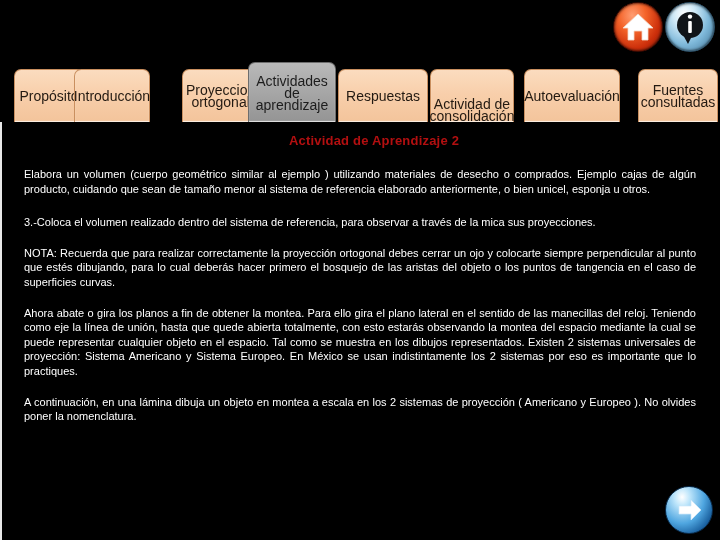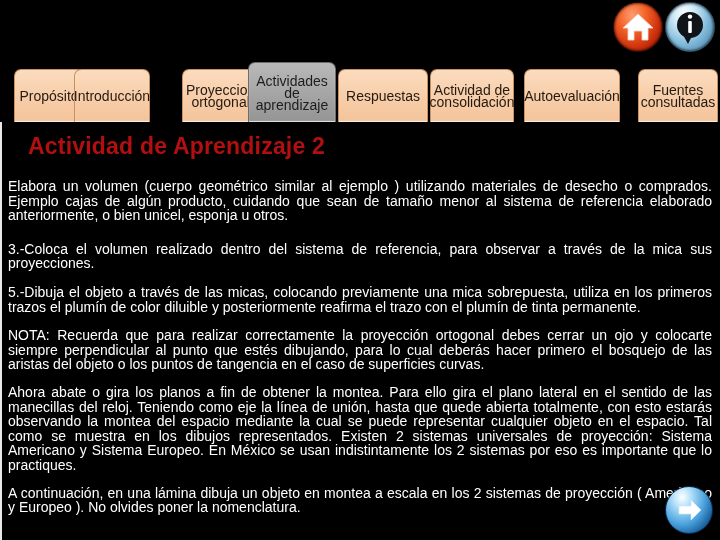--- a/index.html
+++ b/index.html
@@ -94,30 +94,31 @@
     top: 122px;
     width: 720px;
     height: 418px;
     background: #000000;
     border-left: 2px solid #e8e8e8;
     box-sizing: border-box;
     overflow: hidden;
   }
   .page-title {
     margin: 11px 0 0 0;
+    text-align: center;
     color: #b30f10;
-    font-size: 23px;
+    font-size: 13px;
     font-weight: bold;
     letter-spacing: .2px;
     padding-left: 26px;
   }
   .body-text {
-    margin: 0;
+    margin: 16px;
     padding: 0 8px 0 6px;
-    font-size: 14px;
+    font-size: 11px;
     line-height: 14.6px;
     text-align: justify;
     color: #ffffff;
   }
   .p-gap-lg { margin-top: 19px; }
   .p-gap-md { margin-top: 14px; }
   .p-gap-sm { margin-top: 13px; }
 
   
   .next-btn {
@@ -168,38 +169,37 @@
     </div>
     <div class="tab" style="left: 154px; width: 92px; margin-left: 28px;">
       <span class="lbl">Proyecciones<br>ortogonales</span>
     </div>
     <div class="tab active" style="left: 248px; width: 88px;">
       <span class="lbl">Actividades<br>de<br>aprendizaje</span>
     </div>
     <div class="tab" style="left: 338px; width: 90px;">
       <span class="lbl">Respuestas</span>
     </div>
-    <div class="tab" style="left: 430px; width: 84px;">
+    <div class="tab" style="left: 430px; width: 84px; align-items: flex-end;">
       <span class="lbl">Actividad de<br>consolidación</span>
     </div>
     <div class="tab" style="left: 524px; width: 96px;">
       <span class="lbl">Autoevaluación</span>
     </div>
     <div class="tab" style="left: 638px; width: 80px;">
       <span class="lbl">Fuentes<br>consultadas</span>
     </div>
   </div>
 
 <div class="content">
 
   <div class="page-title">Actividad de Aprendizaje 2</div>
 
   <p class="body-text p-gap-lg">Elabora un volumen (cuerpo geométrico similar al ejemplo ) utilizando materiales de desecho o comprados. Ejemplo cajas de algún producto, cuidando que sean de tamaño menor al sistema de referencia elaborado anteriormente, o bien   unicel, esponja u otros.</p>
   <p class="body-text p-gap-lg">3.-Coloca el volumen realizado dentro del sistema de referencia, para observar a través de la mica sus proyecciones.</p>
-  <p class="body-text p-gap-md">5.-Dibuja el objeto a través de las micas, colocando previamente una mica sobrepuesta, utiliza en los primeros trazos el plumín de color diluible y posteriormente reafirma el trazo con el plumín de tinta permanente.</p>
   <p class="body-text p-gap-md">NOTA: Recuerda que para realizar correctamente la proyección ortogonal debes cerrar un ojo y colocarte siempre perpendicular al punto que estés dibujando, para lo cual deberás hacer primero el bosquejo de las aristas del objeto  o los puntos de tangencia en el caso de superficies curvas.</p>
   <p class="body-text p-gap-sm">Ahora abate o gira los planos a fin  de obtener la montea. Para ello gira el plano lateral en el sentido de las manecillas del reloj. Teniendo como eje la línea de unión, hasta que quede abierta totalmente, con esto estarás observando la montea del espacio mediante la cual se puede representar cualquier objeto en el espacio. Tal como se muestra en los dibujos representados. Existen 2 sistemas universales de proyección:  Sistema Americano y Sistema Europeo. En México se usan indistintamente los 2 sistemas por eso es importante que lo practiques.</p>
   <p class="body-text p-gap-sm">A continuación, en una lámina dibuja un objeto en montea a escala en los 2 sistemas de proyección ( Americano y Europeo ). No olvides poner la nomenclatura.</p>
 
   <div class="next-btn" title="Siguiente">
     <span>
       <svg width="46" height="46" viewBox="0 0 46 46" aria-hidden="true">
         <path d="M13 19 H25 V13 L35 23 L25 33 V27 H13 Z" fill="#ffffff" stroke="#cfe8fb" stroke-width="0.7" stroke-linejoin="round"></path>
       </svg>
     </span>

